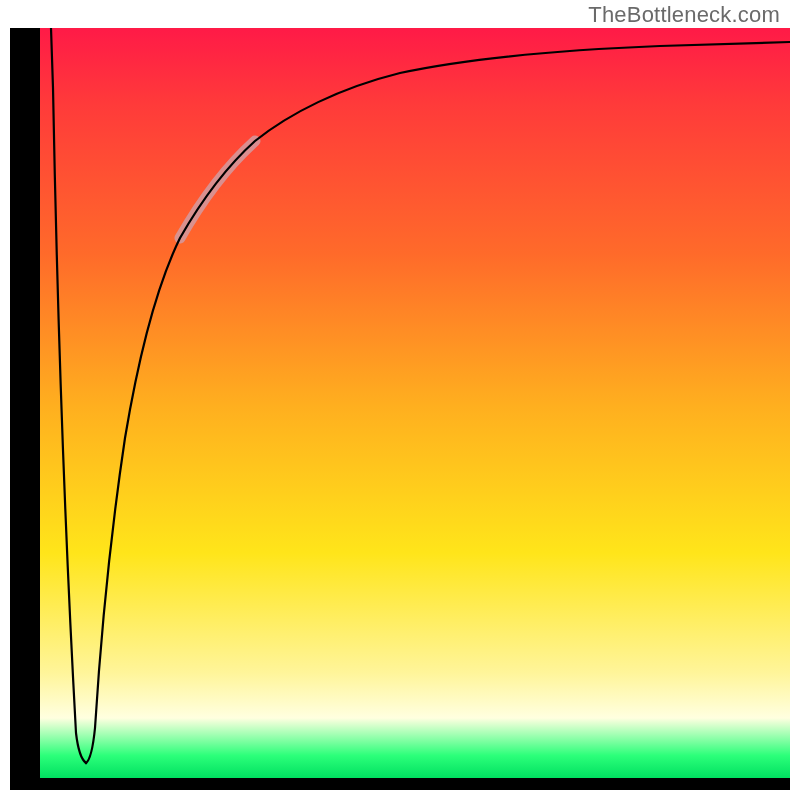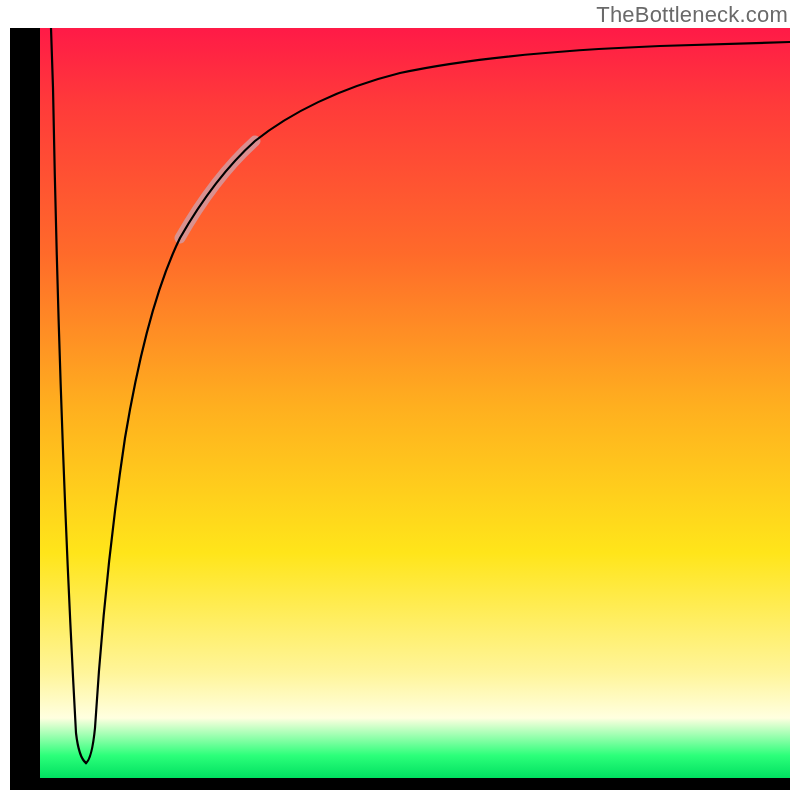--- a/index.html
+++ b/index.html
@@ -11,21 +11,21 @@
     font-family: Arial, Helvetica, sans-serif;
   }
   .frame {
     position: relative;
     width: 800px;
     height: 800px;
   }
   .watermark {
     position: absolute;
     top: 2px;
-    right: 12px;
+    right: 20px;
     font-size: 22px;
     color: #6a6a6a;
     font-weight: 500;
     letter-spacing: 0.2px;
   }
   .plot-outer {
     position: absolute;
     left: 10px;
     top: 28px;
     width: 780px;

